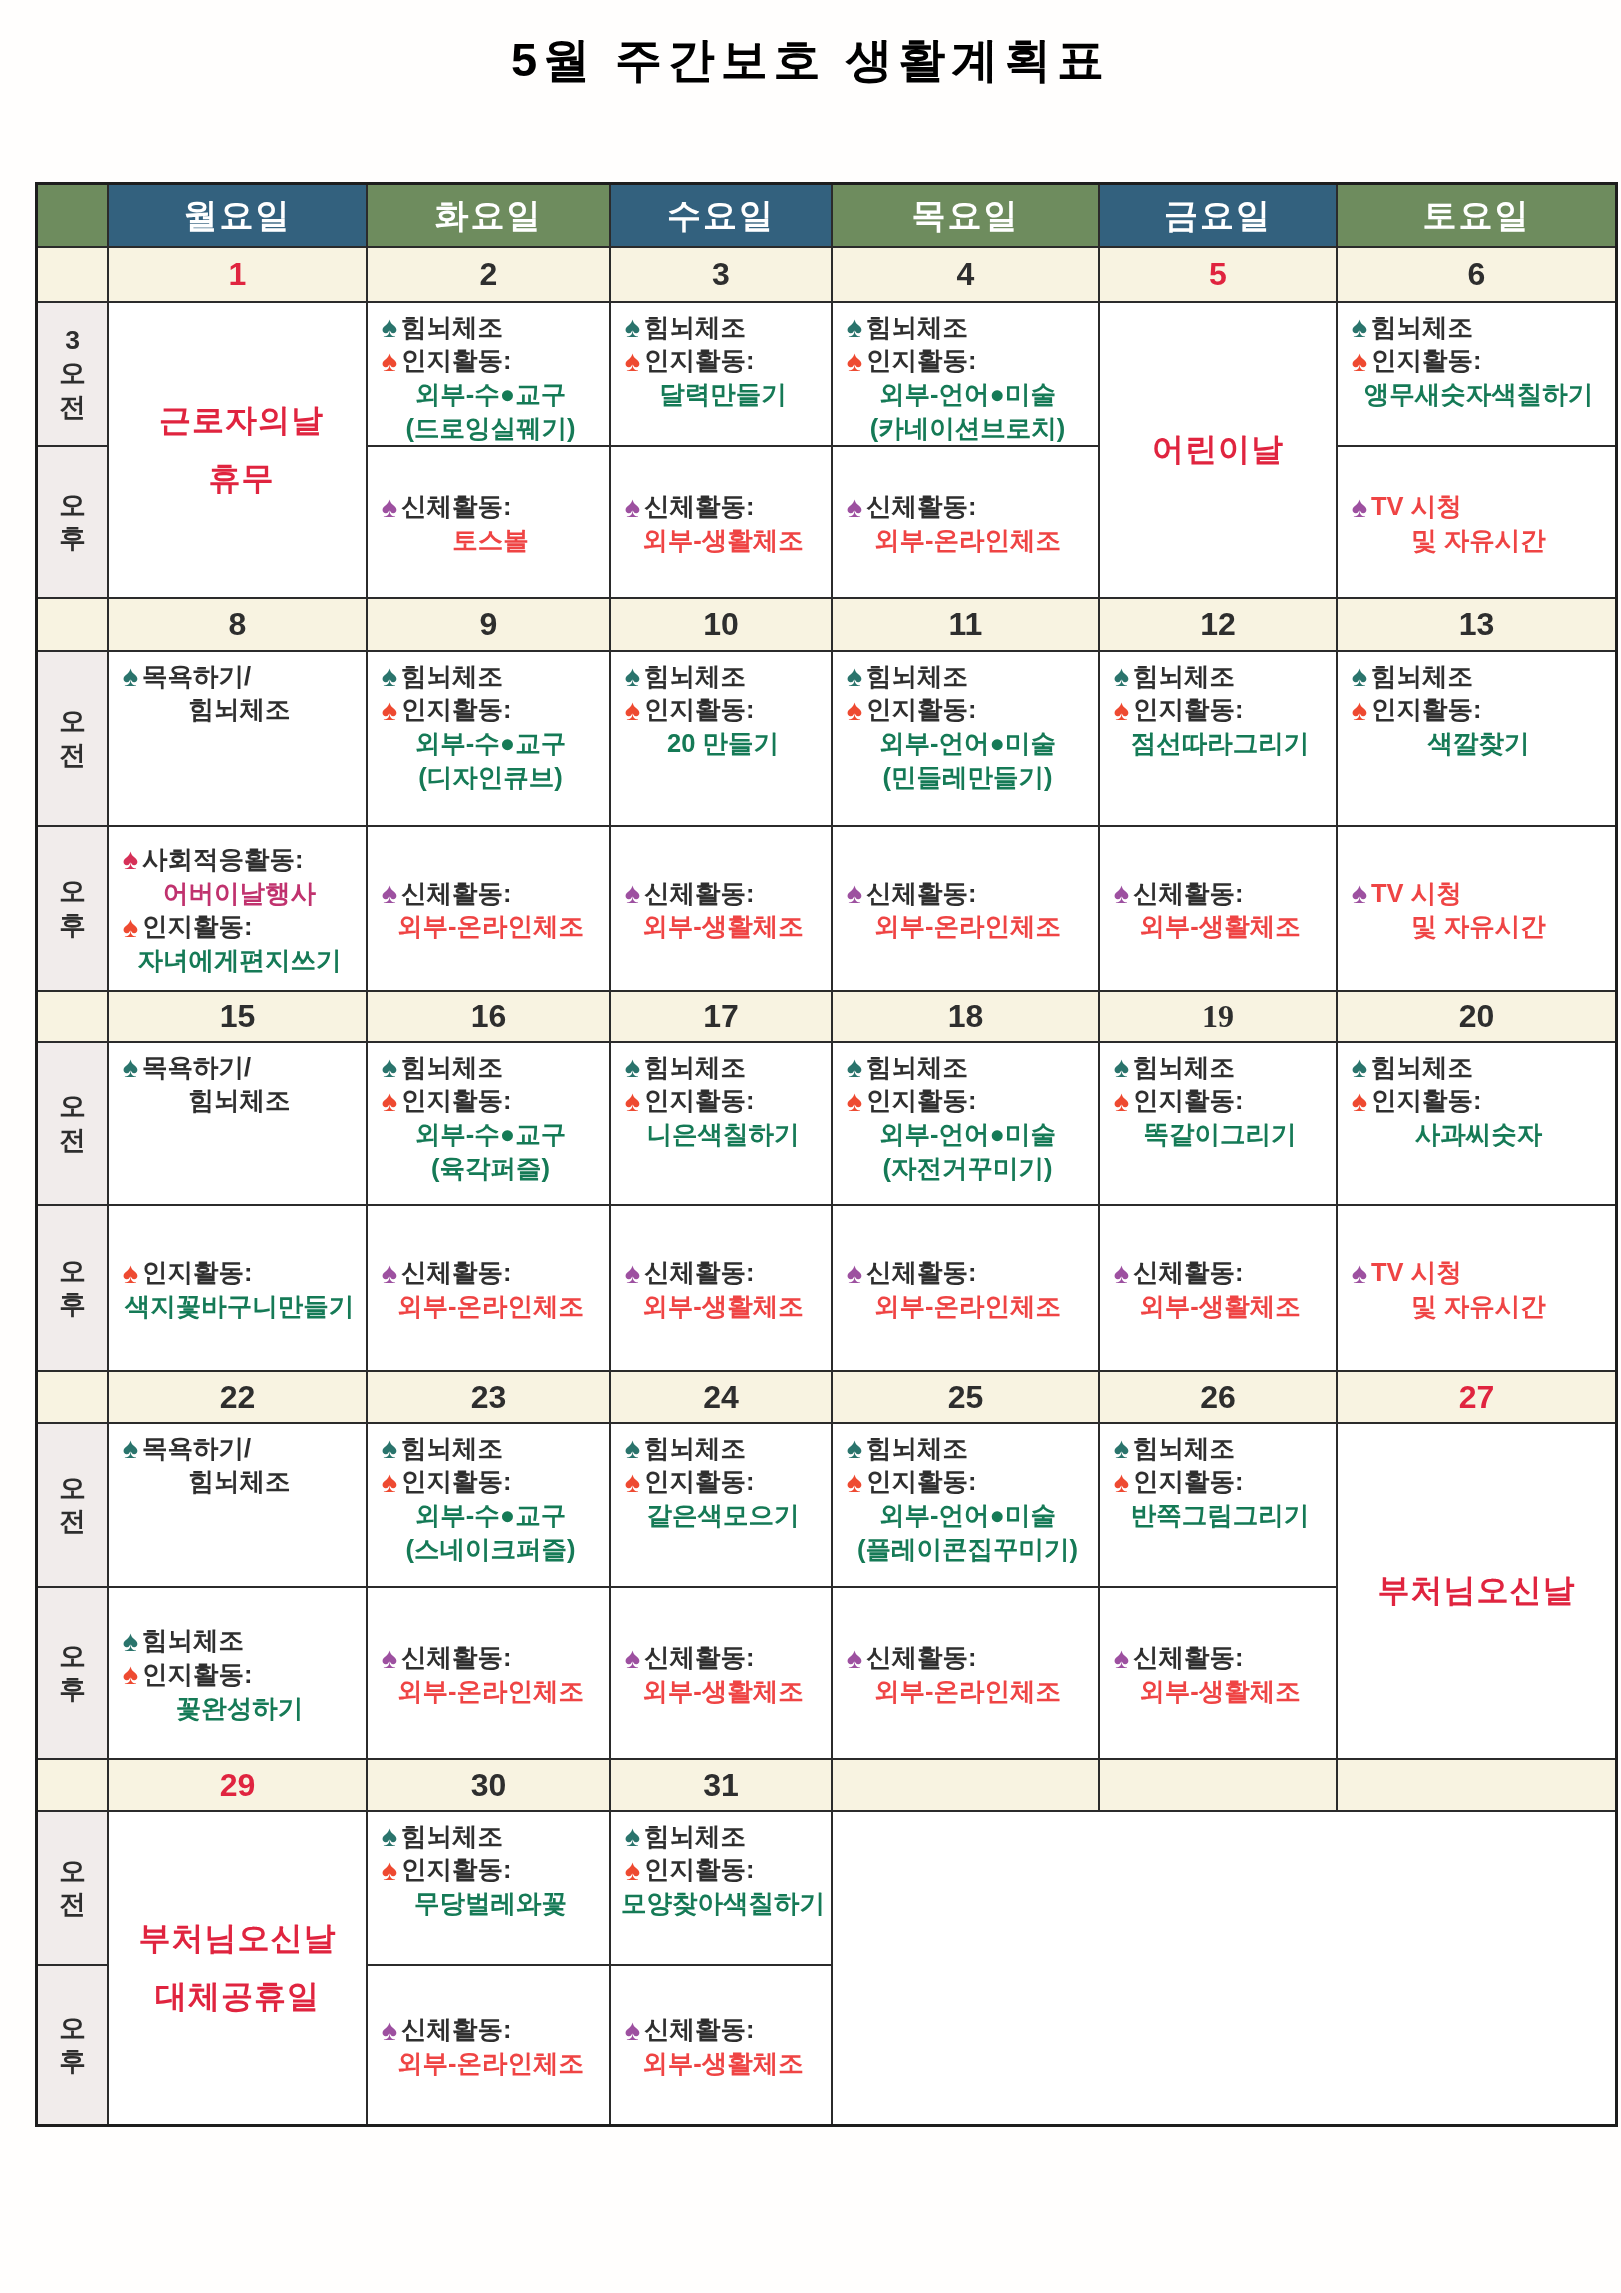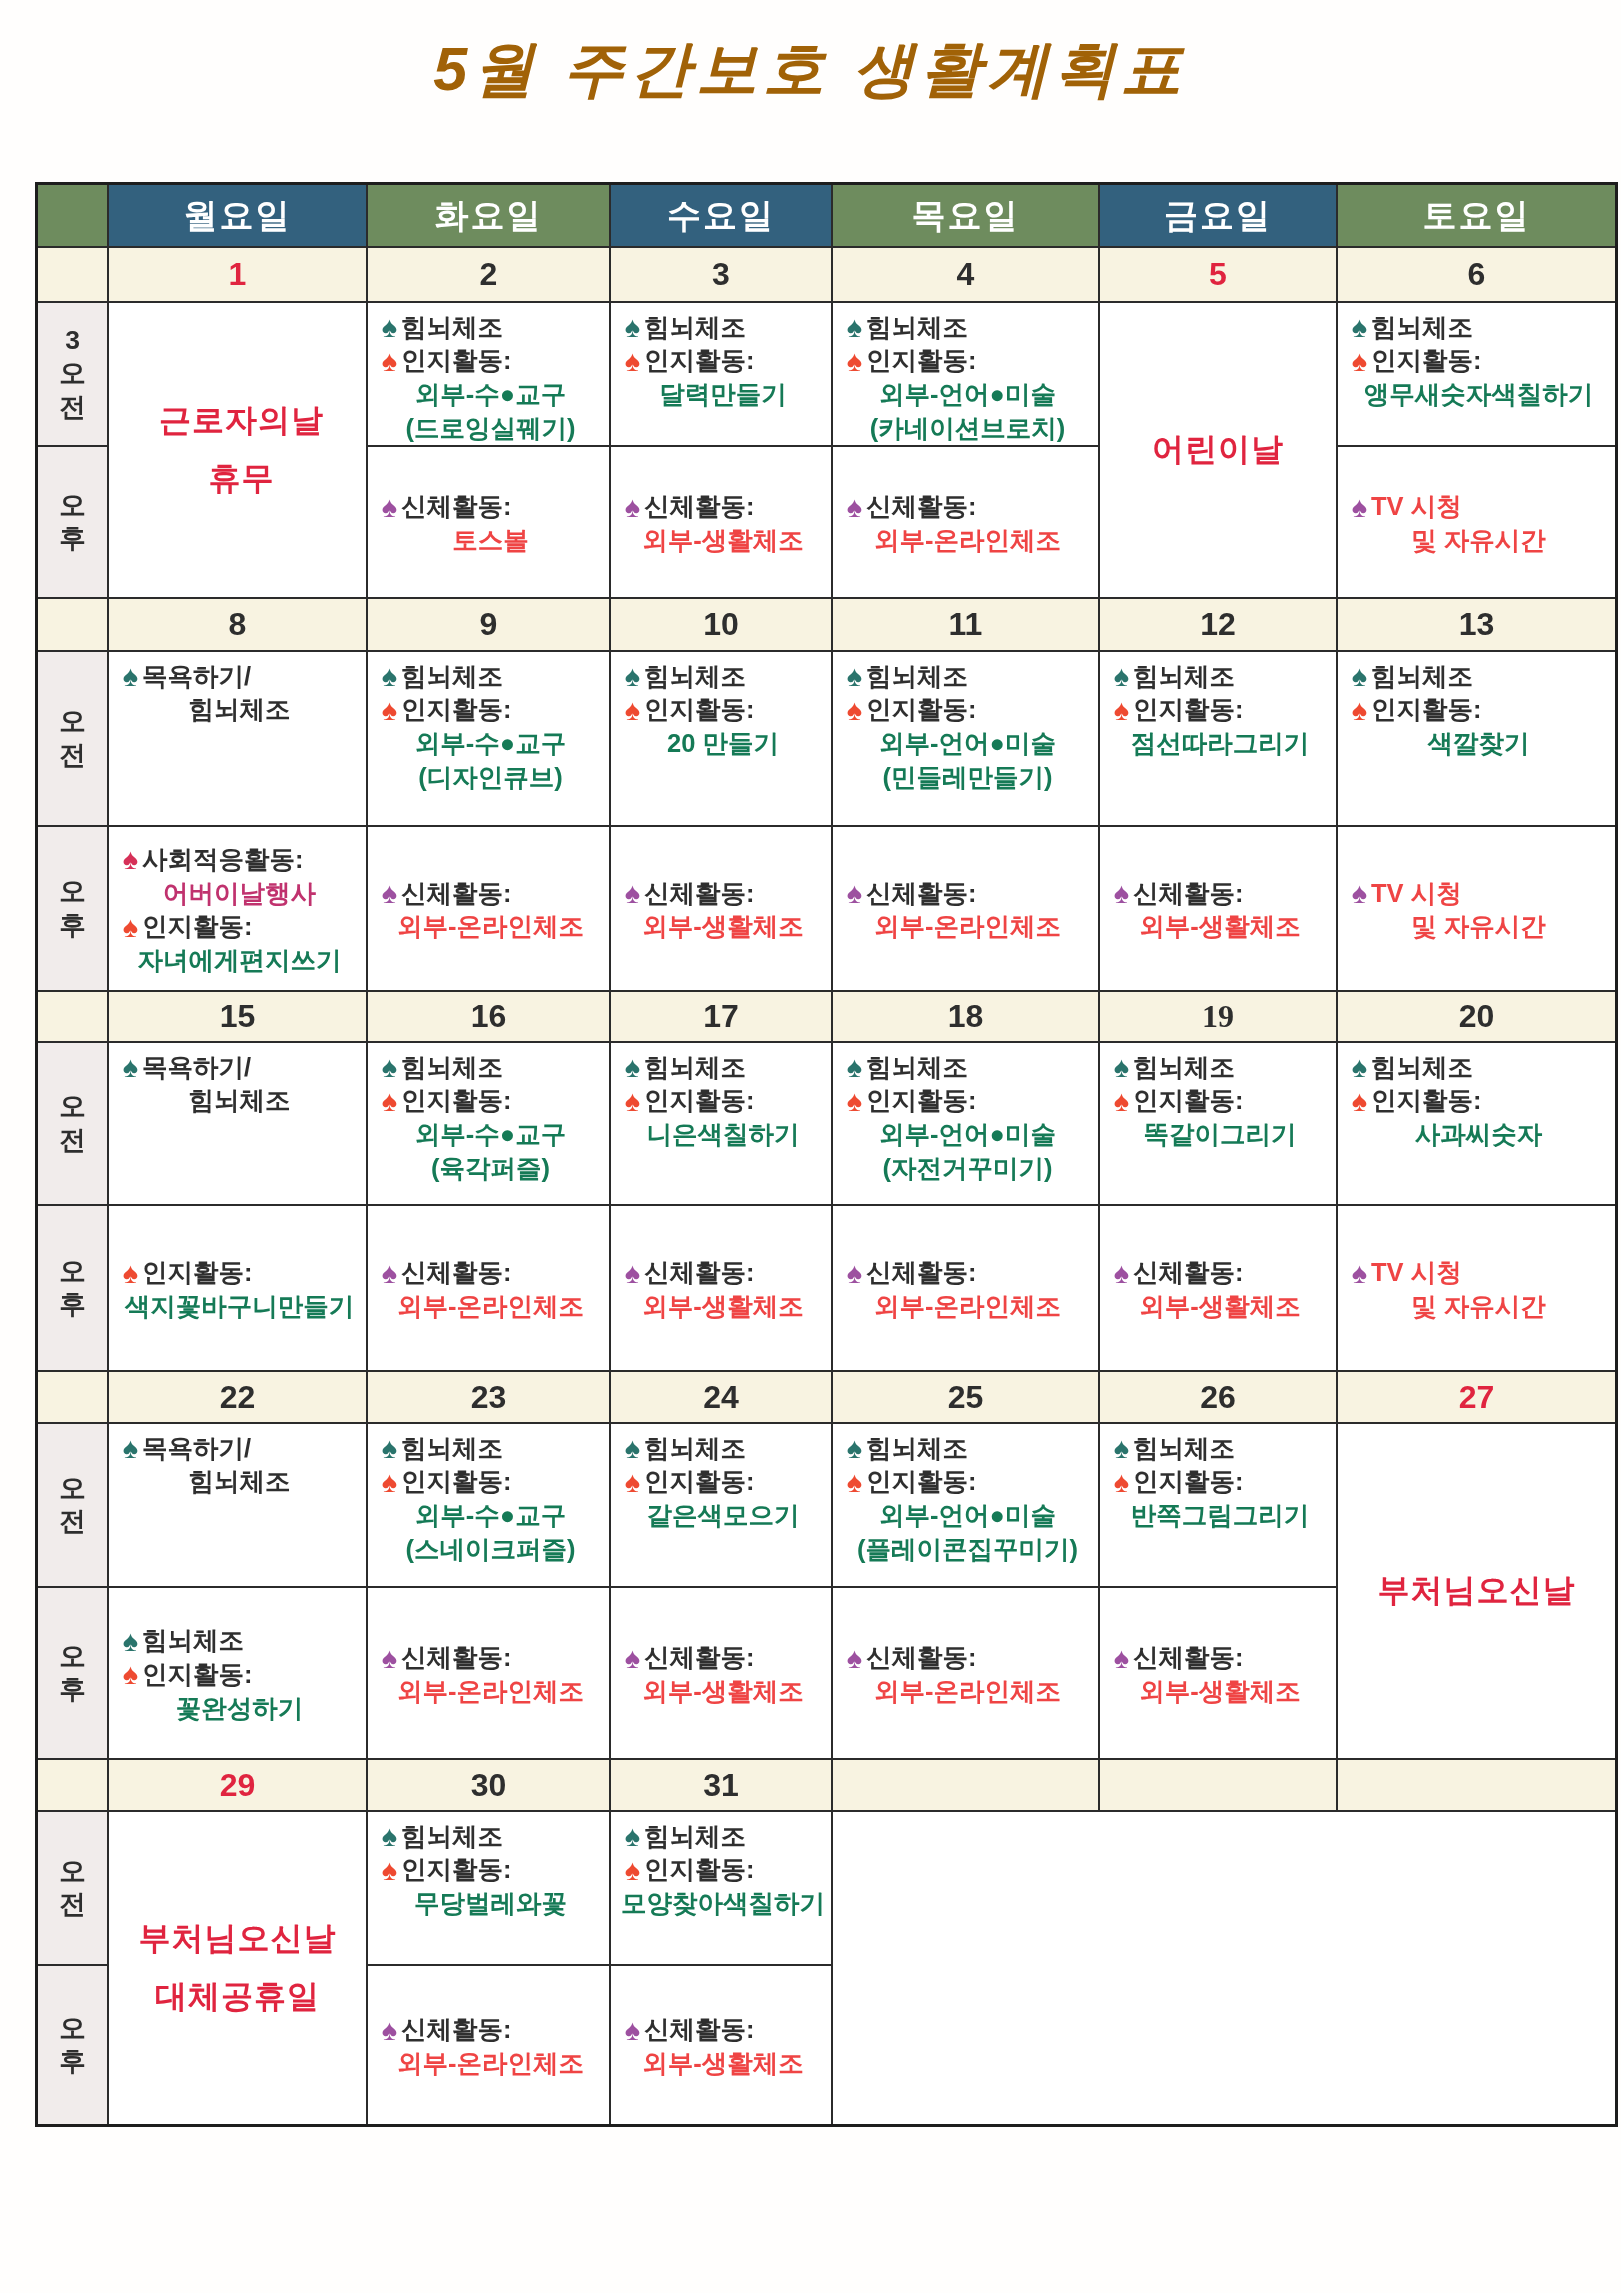--- a/index.html
+++ b/index.html
@@ -1,19 +1,19 @@
 <!DOCTYPE html>
 <html><head>
 <meta charset="utf-8">
 <style>
   html,body{margin:0;padding:0;background:#fff;}
   .page{position:relative;width:1621px;height:2294px;background:#fffefd;overflow:hidden;
         font-family:"Liberation Sans","DejaVu Sans",sans-serif;}
   .title{position:absolute;top:29px;left:0;width:100%;text-align:center;
-         font-size:61px;font-weight:bold;color:#a16207;letter-spacing:5.9px;font-style:italic;}
+         font-size:47px;font-weight:bold;color:#000000;letter-spacing:5.9px;}
   .calendar{position:absolute;left:35px;top:182px;display:grid;
             gap:2px;background:#2b2b2b;border:3.9px solid #1d1d1d;}
   .cell{overflow:hidden;}
   .hcell{display:flex;align-items:center;justify-content:center;
          color:#ffffff;font-size:34px;font-weight:bold;letter-spacing:2px;}
   .hb{background:#33617e;}
   .hg{background:#6e8c5e;}
   .dcell{background:#f8f3e1;display:flex;align-items:center;justify-content:center;
          font-size:32px;font-weight:bold;color:#2e2e2e;}
   .dcell.red{color:#e0243f;}

